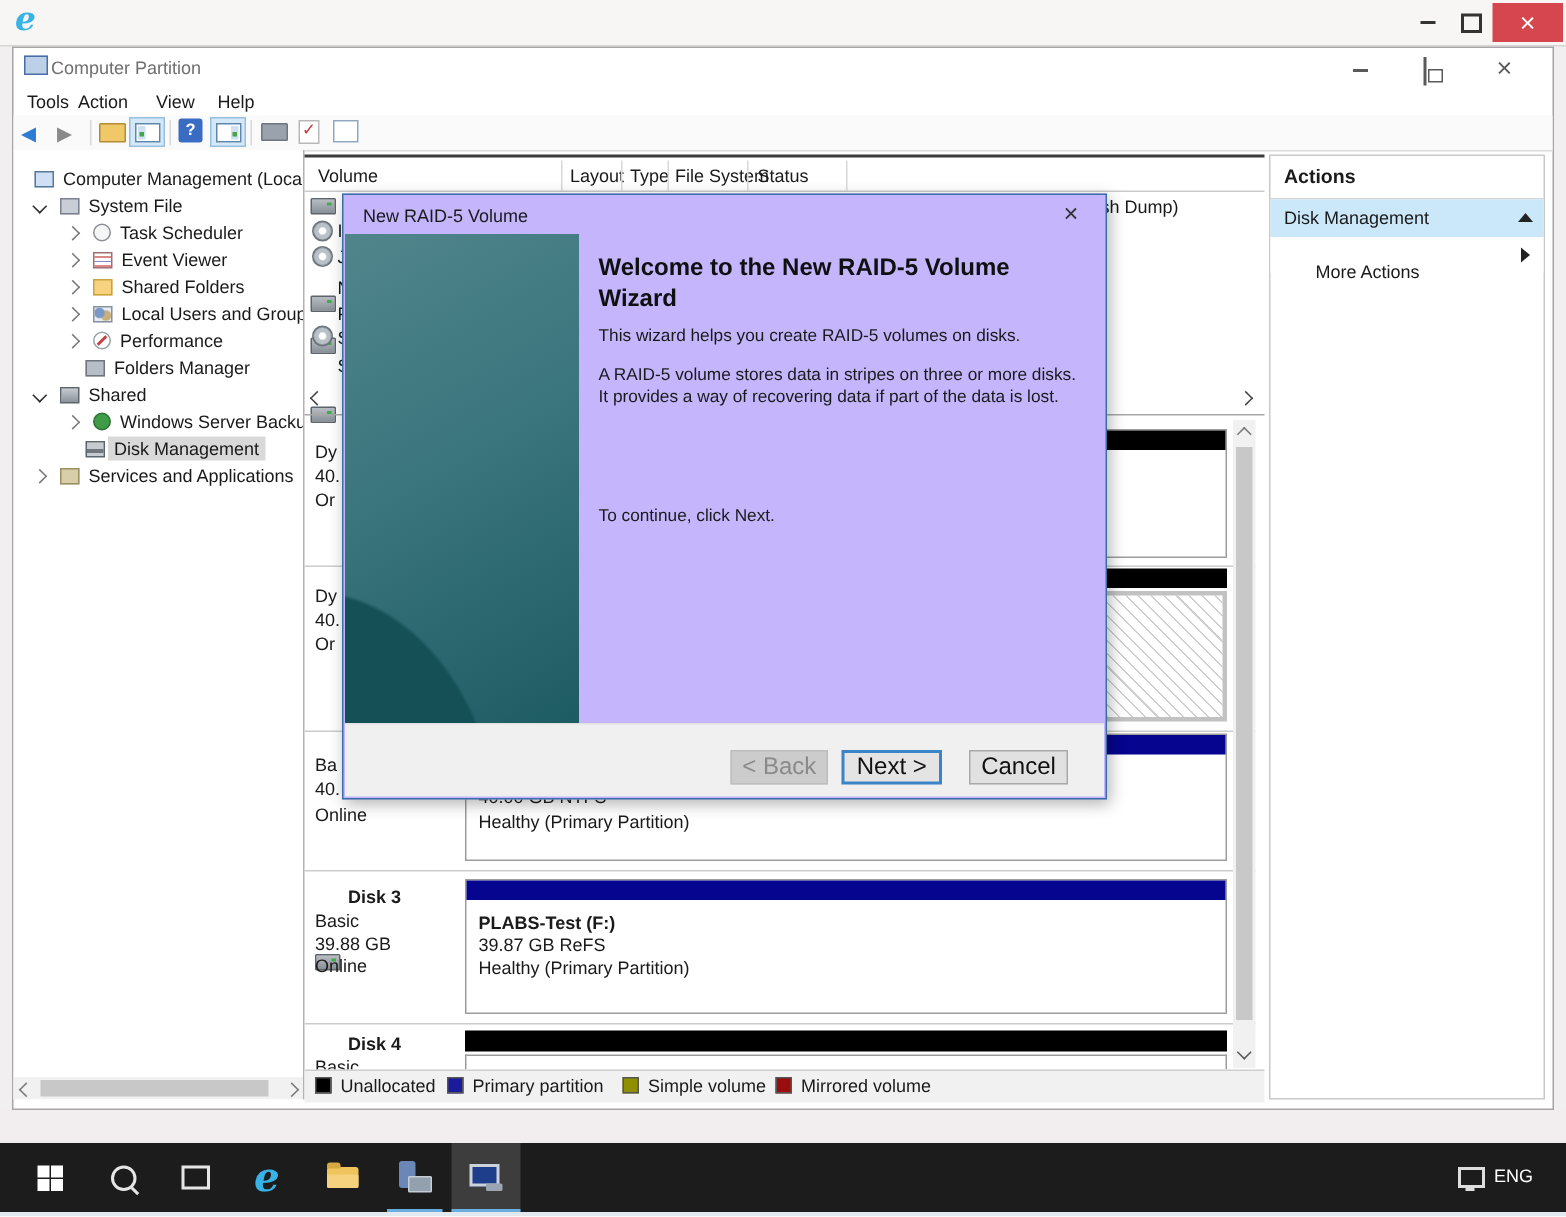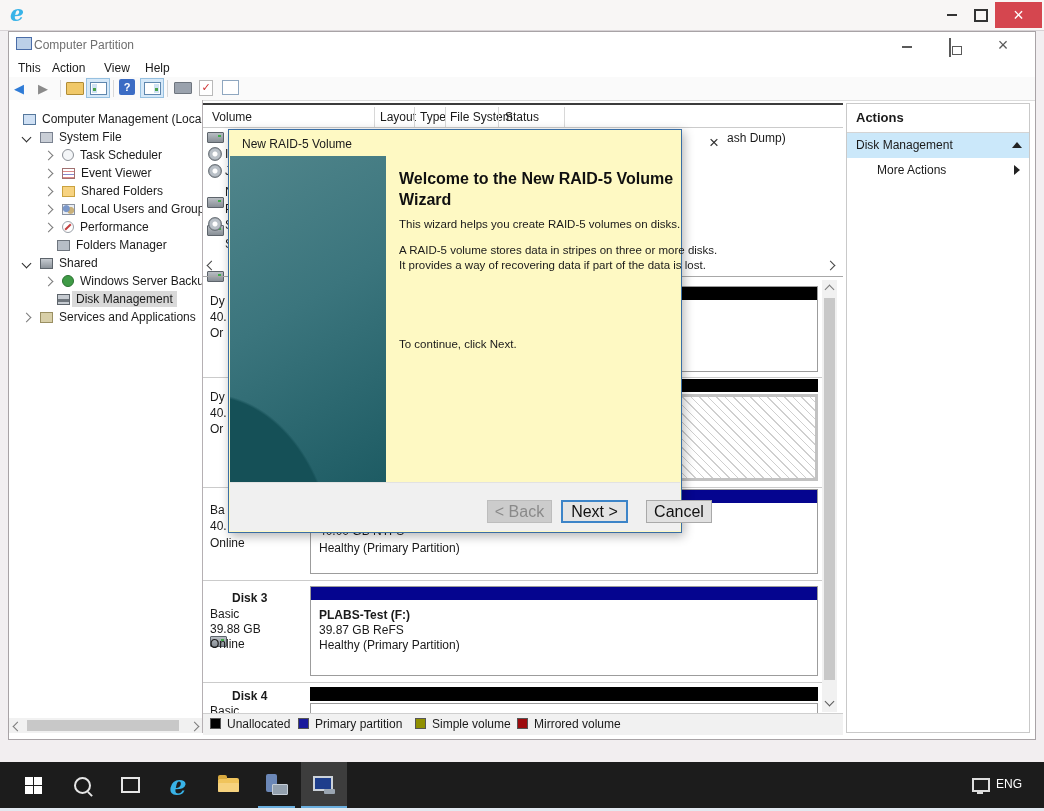--- a/index.html
+++ b/index.html
@@ -71,21 +71,21 @@
   .bar{position:absolute;left:0;top:0;right:0;height:13px}
   .hatch{background:repeating-linear-gradient(45deg,#fff 0 5px,#cfcfcf 5px 6px);border:3px solid #c2c2c2;box-sizing:border-box}
   .ptext{position:absolute;left:8px;font-size:12px}
   
   .lg-sq{width:11px;height:11px;display:inline-block;border:1px solid #555;box-sizing:border-box}
   
   .act-box{left:846px;top:103px;width:184px;height:630px;background:#fff;border:1px solid #c9c9c9;box-sizing:border-box}
   .tri-up{width:0;height:0;border-left:5px solid transparent;border-right:5px solid transparent;border-bottom:6px solid #222}
   .tri-right{width:0;height:0;border-top:5px solid transparent;border-bottom:5px solid transparent;border-left:6px solid #222}
   
-  .dlg{left:228px;top:129px;width:454px;height:404px;background:#fef9c3;border:1px solid #3a6ea5;box-sizing:border-box;box-shadow:2px 3px 10px rgba(0,0,0,.3);z-index:50}
+  .dlg{left:228px;top:129px;width:510px;height:404px;background:#c4b5fd;border:1px solid #3a6ea5;box-sizing:border-box;box-shadow:2px 3px 10px rgba(0,0,0,.3);z-index:50}
   .dlg-img{position:absolute;left:1px;top:26px;width:156px;height:330px;
     background:radial-gradient(140% 90% at -15% 125%,#155057 58%,rgba(0,0,0,0) 59%),linear-gradient(150deg,#50858b 0%,#3b757d 45%,#1d5b63 100%)}
   .dlg-foot{position:absolute;left:1px;right:1px;bottom:1px;height:48px;background:#f0f0f0;border-top:1px solid #e2e2e2}
   .btn{position:absolute;top:17px;height:23px;display:flex;align-items:center;justify-content:center;font-size:16px;box-sizing:border-box}
   .btn-back{left:257px;width:65px;background:#cccccc;color:#8a8a8a;border:1px solid #bdbdbd}
   .btn-next{left:331px;width:67px;background:#e4e4e4;color:#111;border:2px solid #3c84c8}
   .btn-cancel{left:416px;width:66px;background:#e1e1e1;color:#111;border:1px solid #a9a9a9}
   
   .taskbar{left:0;top:762px;width:1044px;height:46px;background:#1c1c1c}
   .tbi{position:absolute;top:0;width:46px;height:46px;display:flex;align-items:center;justify-content:center}
@@ -133,21 +133,21 @@
   <div class="abs winbtn cm-ctrl" style="left:893px;top:36px">
       <span class="minbar" style="background:#5a5a5a"></span>
     </div>
   <div class="abs winbtn cm-ctrl" style="left:941px;top:36px">
       <span><span class="restore"></span><span class="restore2" style="display:block"></span></span>
     </div>
   <div class="abs winbtn cm-ctrl" style="left:989px;top:34px;font-size:18px">
       <span>×</span>
     </div>
 
-  <div class="abs menu-item" style="left:14px">This</div>
+  <div class="abs menu-item" style="left:14px">Tools</div>
   <div class="abs menu-item" style="left:48px">Action</div>
   <div class="abs menu-item" style="left:100px">View</div>
   <div class="abs menu-item" style="left:141px">Help</div>
 
   <div class="abs tbar"></div>
   <div class="abs arrowglyph" style="left:14px;top:80px;color:#2e7bd6">◀</div>
   <div class="abs arrowglyph" style="left:38px;top:80px;color:#8a8a8a">▶</div>
   <div class="abs tsep" style="left:60px"></div>
   <div class="abs ico-folder" style="left:66px;top:82px"></div>
   <div class="abs tb-hl" style="left:86px">
@@ -328,21 +328,21 @@
   <div class="abs nw" style="left:534px;top:717px">Mirrored volume</div>
 
   <div class="abs act-box"></div>
   <div class="abs b" style="left:856px;top:110px;font-size:13px">Actions</div>
   <div class="abs hline" style="left:847px;top:132px;width:182px;background:#d4d4d4"></div>
   <div class="abs" style="left:847px;top:133px;width:182px;height:25px;background:#cbe8fa">
     <span class="abs nw" style="left:9px;top:5px">Disk Management</span>
     <span class="tri-up abs" style="left:165px;top:9px"></span>
   </div>
   <div class="abs" style="left:847px;top:158px;width:182px;height:24px;background:#fff">
-    <span class="abs nw" style="left:30px;top:5px">More Actions</span>
+    <span class="abs nw" style="left:30px;top:16px">More Actions</span>
     <span class="tri-right abs" style="left:167px;top:7px"></span>
   </div>
 
   <div class="abs dlg">
     <div class="abs nw" style="left:13px;top:7px">New RAID-5 Volume</div>
     <div class="abs" style="left:474px;top:2px;width:22px;height:22px;display:flex;align-items:center;justify-content:center;font-size:17px;color:#333">
         <span>×</span>
       </div>
     <div class="dlg-img"></div>
     <div class="abs b" style="left:170px;top:38px;width:318px;font-size:16px;line-height:21px;color:#101010">Welcome to the New RAID-5 Volume Wizard</div>

